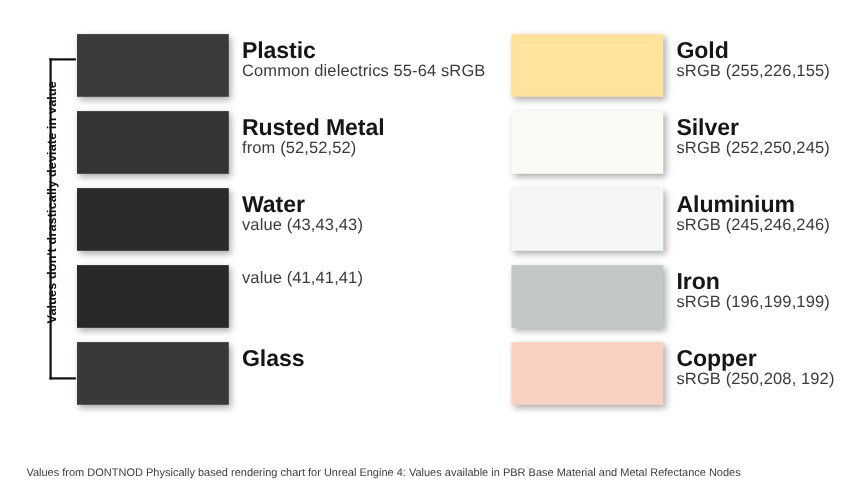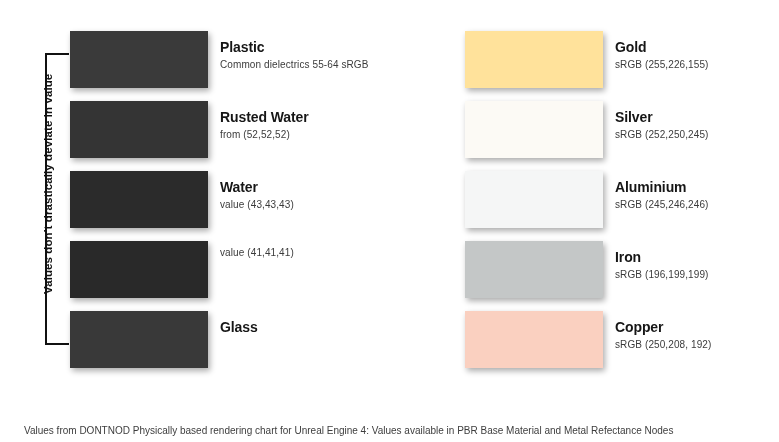--- a/index.html
+++ b/index.html
@@ -76,30 +76,30 @@
     box-shadow: 2px 3px 6px rgba(0,0,0,0.33);
   }
 
   .row-text {
     position: absolute;
     left: 154px;
     top: 8px;
     width: 240px;
   }
   .row-title {
-    font-size: 14px;
+    font-size: 21px;
     font-weight: 700;
     line-height: 22px;
     letter-spacing: -0.1px;
     color: #161616;
     white-space: nowrap;
   }
   .row-sub {
     margin-top: 1px;
-    font-size: 10px;
+    font-size: 15px;
     line-height: 11px;
     letter-spacing: 0.1px;
     color: #3b3b3b;
     white-space: nowrap;
   }
 
   
   .footer-note {
     position: absolute;
     left: 24px;
@@ -124,21 +124,21 @@
       <div class="row">
         <div class="swatch" style="background: rgb(58, 58, 58);"></div>
         <div class="row-text">
           <div class="row-title">Plastic</div>
           <div class="row-sub">Common dielectrics 55-64 sRGB</div>
         </div>
       </div>
       <div class="row">
         <div class="swatch" style="background: rgb(52, 52, 52);"></div>
         <div class="row-text">
-          <div class="row-title">Rusted Water</div>
+          <div class="row-title">Rusted Metal</div>
           <div class="row-sub">from (52,52,52)</div>
         </div>
       </div>
       <div class="row">
         <div class="swatch" style="background: rgb(43, 43, 43);"></div>
         <div class="row-text">
           <div class="row-title">Water</div>
           <div class="row-sub">value (43,43,43)</div>
         </div>
       </div>

